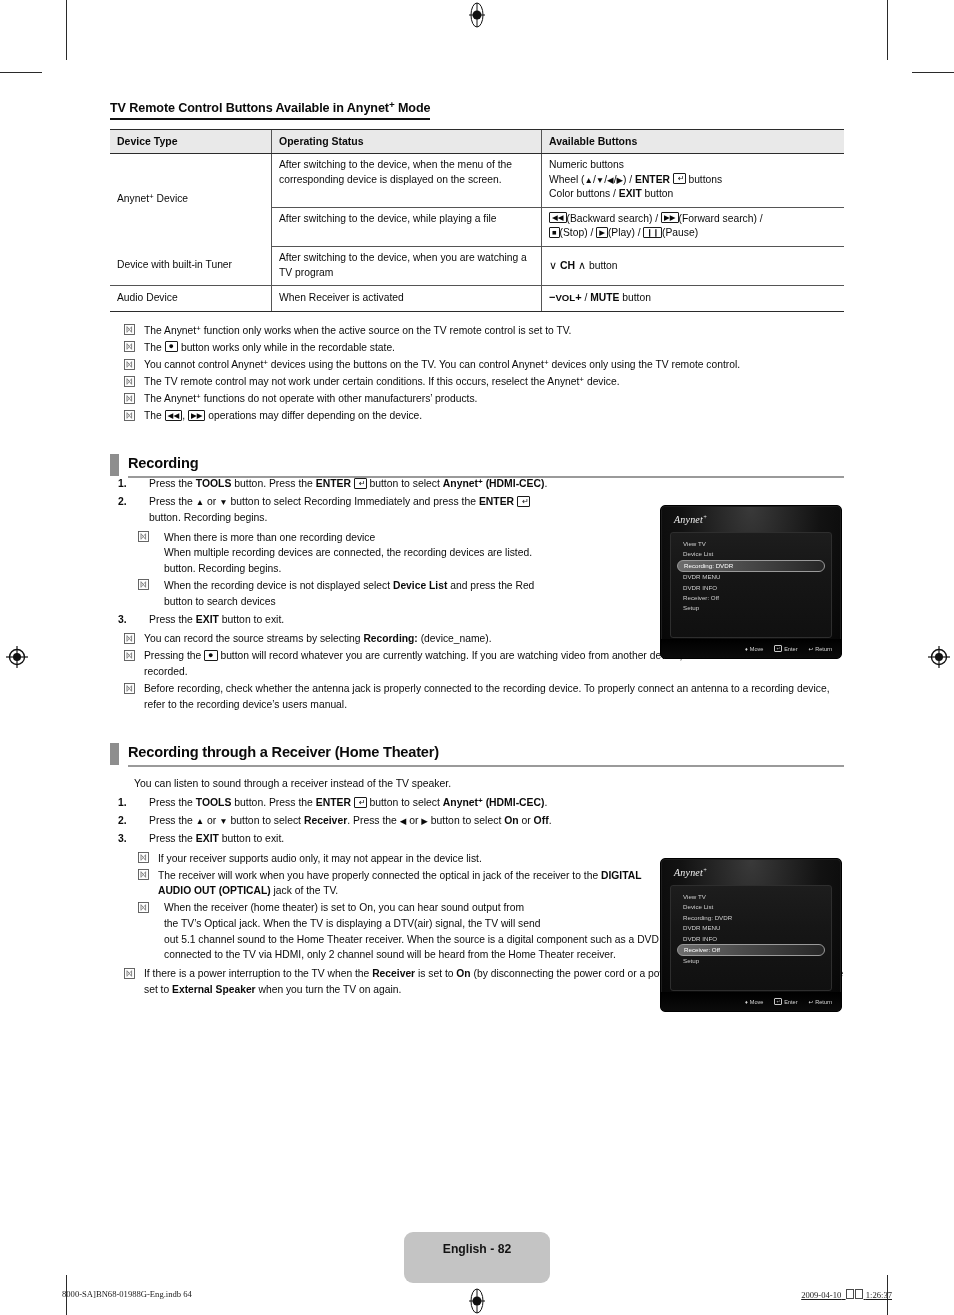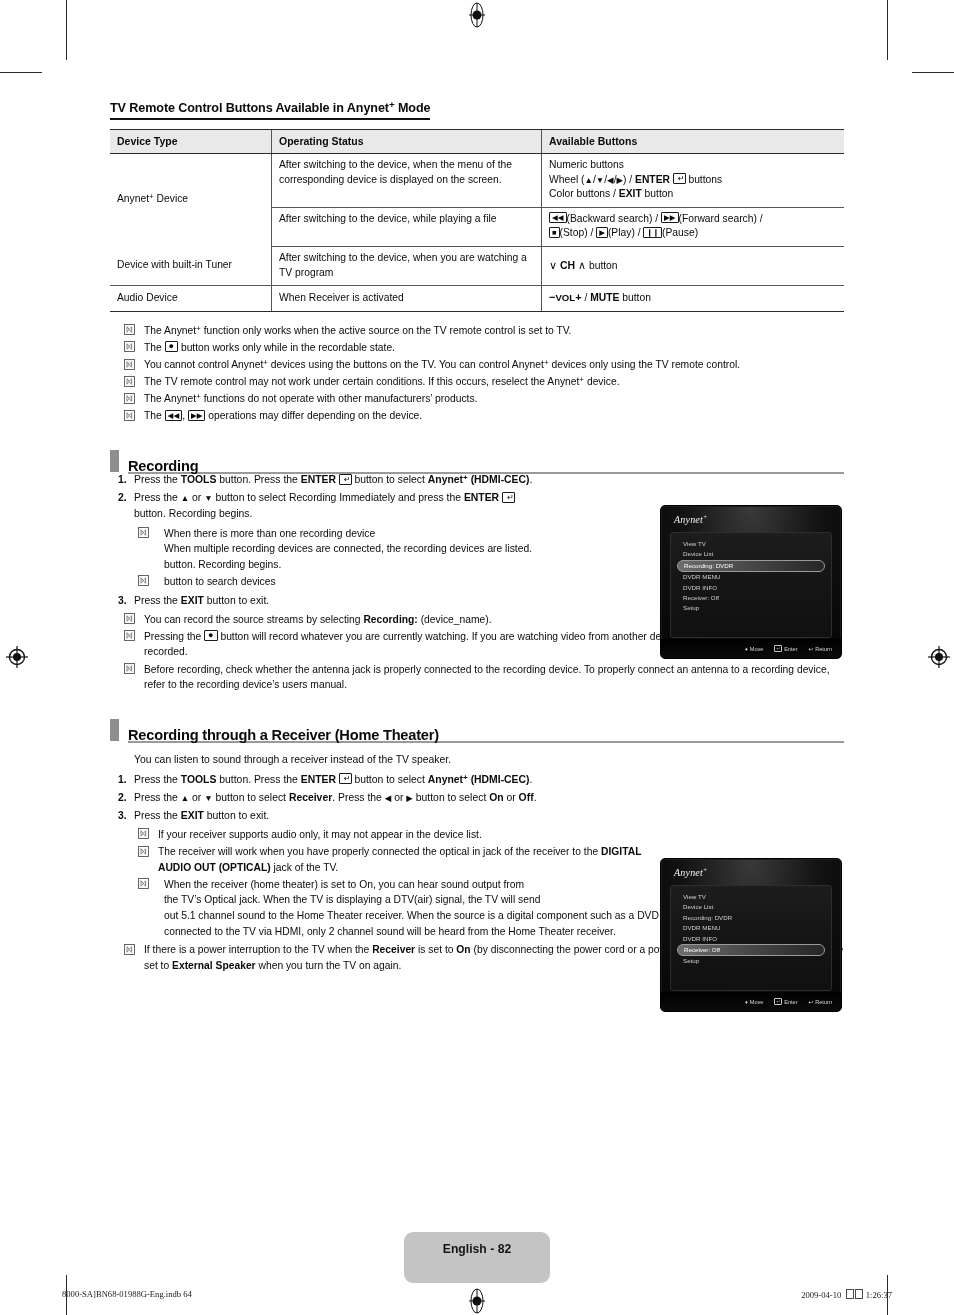--- a/index.html
+++ b/index.html
@@ -133,21 +133,21 @@
     width: 9px;
     height: 22px;
     background: #8e8e8e;
     margin-right: 9px;
     flex: 0 0 auto;
   }
   .section-title {
     font-size: 14.6px;
     font-weight: bold;
     letter-spacing: -0.2px;
-    padding-bottom: 1px;
+    padding-bottom: 8px;
     flex: 1 1 auto;
     border-bottom: 2.6px solid #9a9a9a;
     position: relative;
     top: 2px;
   }
   .section-title span { position: relative; top: 3px; }
 
   
   .body-col { width: 536px; }
   .lead {
@@ -162,21 +162,21 @@
     line-height: 1.55;
     margin: 0 0 2px 0;
     padding-left: 8px;
   }
   .step-num {
     flex: 0 0 auto;
     width: 16px;
     font-weight: bold;
     text-align: left;
   }
-  .step-body { flex: 1 1 auto; }
+  .step-body { flex: 1 1 auto; margin-left: 15px; }
 
   .sub-notes { margin: 2px 0 3px 0; }
   .sub-notes .note-icon { margin-left: 28px; }
   .sub-line { display: block; margin-left: 6px; }
 
   
   .tv-wrap { position: absolute; }
   .tv {
     width: 180px;
     height: 152px;
@@ -280,20 +280,21 @@
     white-space: nowrap;
   }
   .foot-right {
     position: absolute;
     right: 62px;
     top: 1289px;
     font-family: "Liberation Serif", serif;
     font-size: 8.6px;
     color: #1a1a1a;
     white-space: nowrap;
+    text-decoration: underline;
   }
   .box-glyph {
     display: inline-block;
     width: 6px; height: 8px;
     border: 0.8px solid #4a4a4a;
     margin: 0 0.5px;
     vertical-align: -1px;
   }
 </style>
 </head>
@@ -491,20 +492,21 @@
       </li>
       <li class="note-item">
         <span class="note-icon">
             <svg viewBox="0 0 11 11" width="11" height="11">
               <rect x="0.5" y="0.5" width="10" height="10" fill="none" stroke="#555" stroke-width="0.9"></rect>
               <path d="M3 8.3 L3 2.7 L7.6 8.3 L7.6 2.7" fill="none" stroke="#777" stroke-width="0.9"></path>
               <path d="M3 8.3 L7.6 2.7" stroke="#777" stroke-width="0.7"></path>
             </svg>
           </span>
         <span class="note-text">
+          <span class="sub-line">When the recording device is not displayed select <b>Device List</b> and press the Red</span>
           <span class="sub-line">button to search devices</span>
         </span>
       </li>
     </ul>
 
     <div class="step">
       <span class="step-num">3.</span>
       <span class="step-body">Press the <b>EXIT</b> button to exit.</span>
     </div>
   </div>

